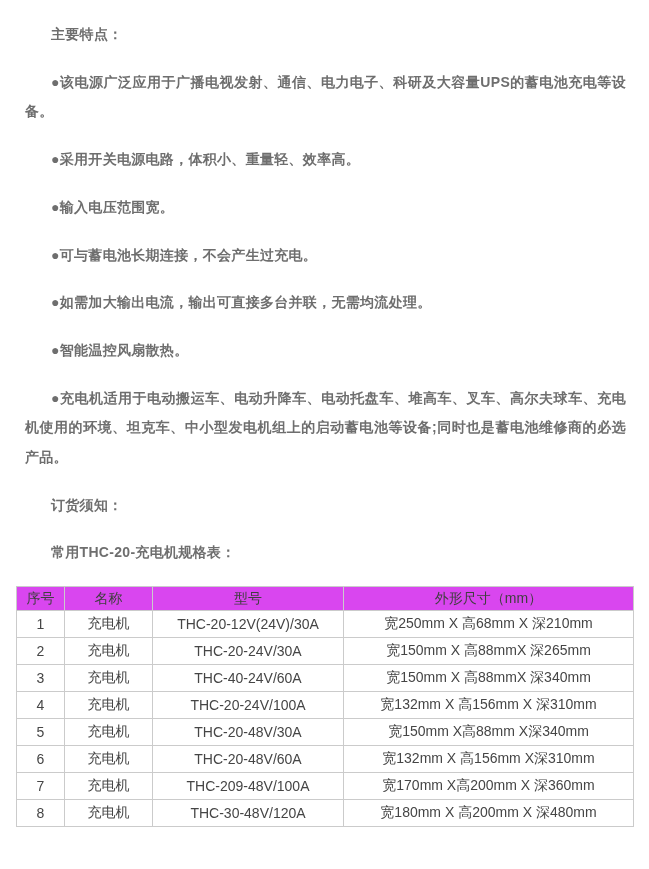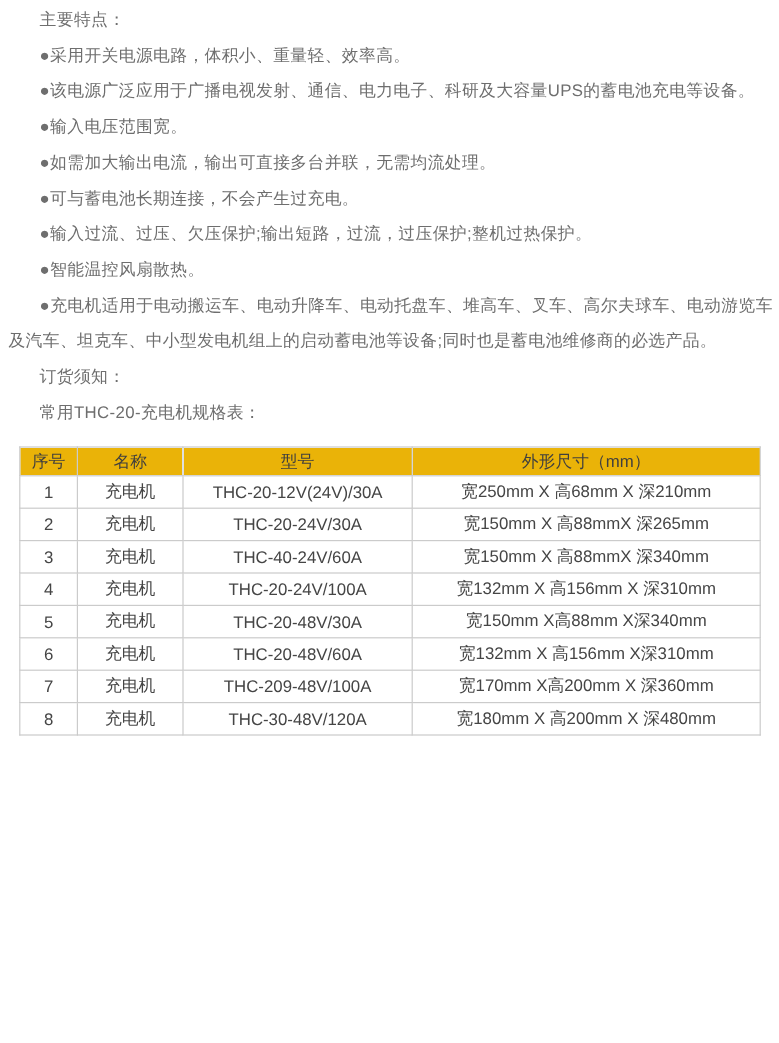--- a/index.html
+++ b/index.html
@@ -12,70 +12,70 @@
     font-family: "Liberation Sans", "DejaVu Sans", sans-serif;
   }
   .page {
     width: 649px;
     height: 869px;
     background: #ffffff;
     box-sizing: border-box;
     padding: 2px 5px 0 7px;
   }
   .content p {
-    margin: 0;
+    margin: 18px;
     font-size: 14px;
     line-height: 29.7px;
     color: #6e6e6e;
     text-indent: 26px;
     text-align: justify;
     letter-spacing: 0.3px;
+    font-weight: bold;
   }
   table.spec {
     border-collapse: collapse;
     table-layout: fixed;
     width: 617px;
     margin: 14px 0 0 9px;
   }
   table.spec th,
   table.spec td {
     border: 1px solid #cbcbcb;
     text-align: center;
     vertical-align: middle;
     font-size: 14px;
     color: #454545;
     padding: 0 2px;
     overflow: hidden;
     white-space: nowrap;
   }
   table.spec th {
-    background: #eab308;
+    background: #d946ef;
     font-weight: normal;
     color: #3f3f3f;
     height: 23px;
   }
   table.spec td {
     background: #ffffff;
     height: 26px;
   }
 </style>
 </head>
 <body>
 
 <div class="page">
   <div class="content">
     <p>主要特点：</p>
+    <p>●该电源广泛应用于广播电视发射、通信、电力电子、科研及大容量UPS的蓄电池充电等设备。</p>
     <p>●采用开关电源电路，体积小、重量轻、效率高。</p>
-    <p>●该电源广泛应用于广播电视发射、通信、电力电子、科研及大容量UPS的蓄电池充电等设备。</p>
     <p>●输入电压范围宽。</p>
+    <p>●可与蓄电池长期连接，不会产生过充电。</p>
     <p>●如需加大输出电流，输出可直接多台并联，无需均流处理。</p>
-    <p>●可与蓄电池长期连接，不会产生过充电。</p>
-    <p>●输入过流、过压、欠压保护;输出短路，过流，过压保护;整机过热保护。</p>
     <p>●智能温控风扇散热。</p>
-    <p>●充电机适用于电动搬运车、电动升降车、电动托盘车、堆高车、叉车、高尔夫球车、电动游览车及汽车、坦克车、中小型发电机组上的启动蓄电池等设备;同时也是蓄电池维修商的必选产品。</p>
+    <p>●充电机适用于电动搬运车、电动升降车、电动托盘车、堆高车、叉车、高尔夫球车、充电机使用的环境、坦克车、中小型发电机组上的启动蓄电池等设备;同时也是蓄电池维修商的必选产品。</p>
     <p>订货须知：</p>
     <p>常用THC-20-充电机规格表：</p>
   </div>
 
   <table class="spec">
     <colgroup>
       <col style="width:48px">
       <col style="width:88px">
       <col style="width:191px">
       <col style="width:290px">

